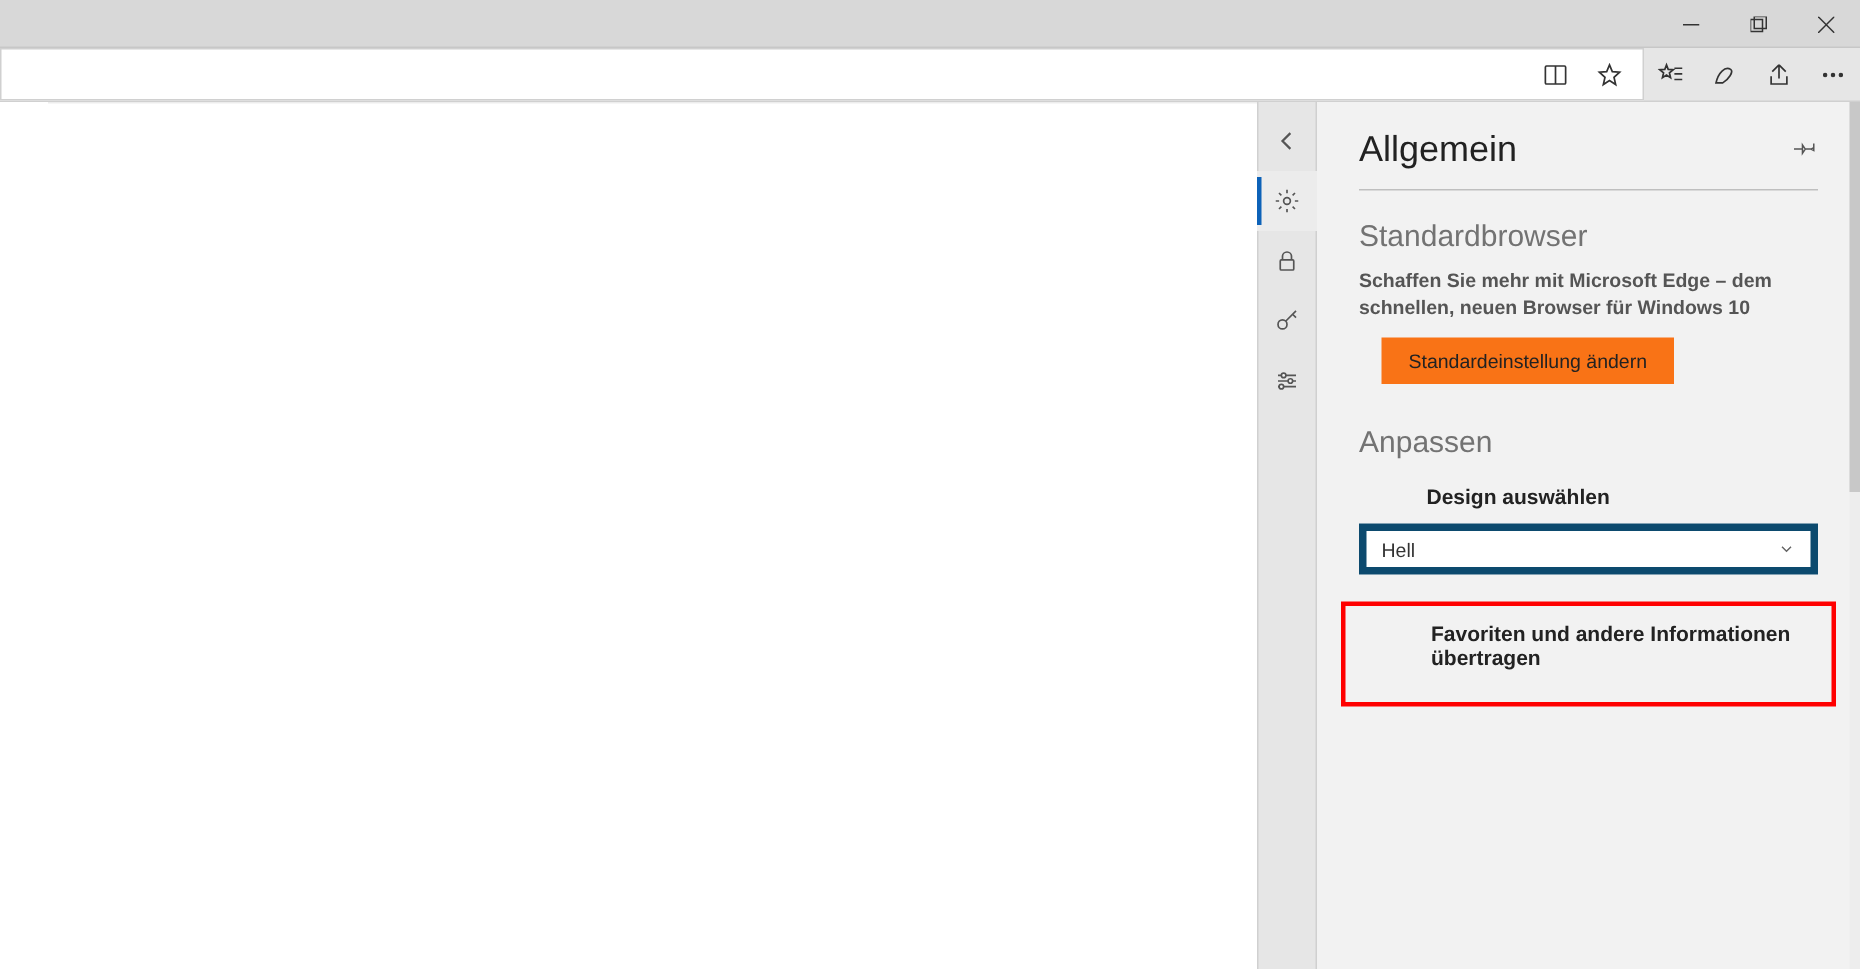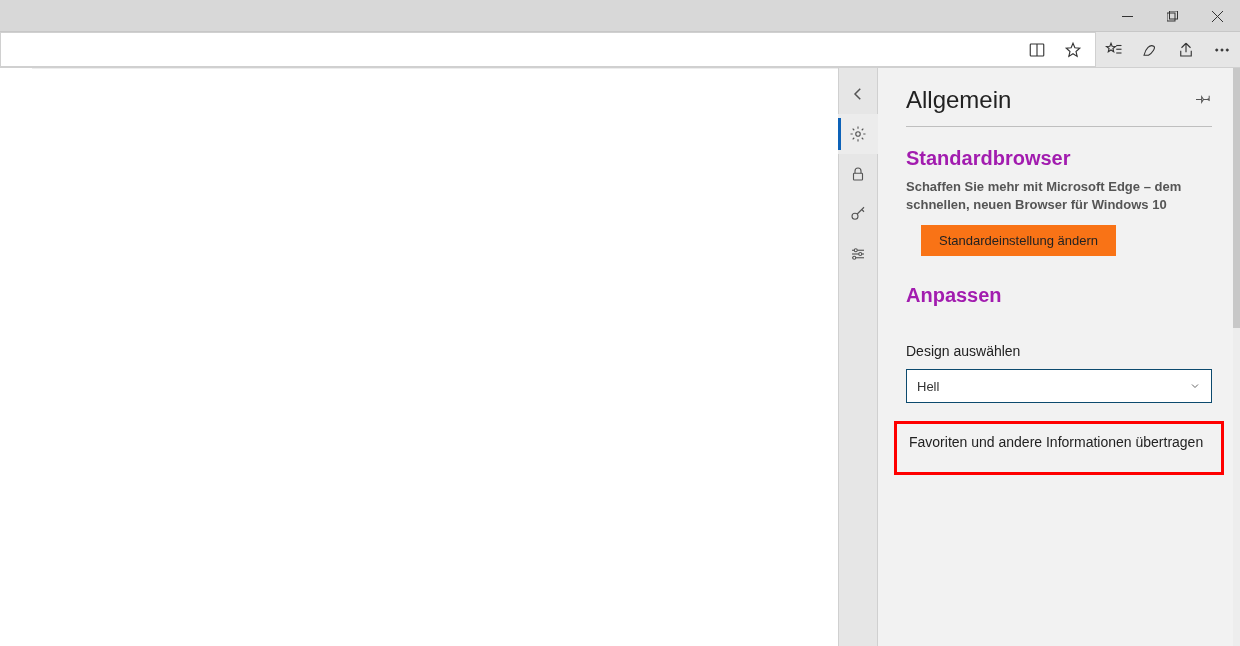--- a/index.html
+++ b/index.html
@@ -132,22 +132,22 @@
   .panel-header h1 {
     font-size: 24px;
     font-weight: 400;
     color: #222;
   }
   .pin-btn { color: #555; }
   .pin-btn svg { width: 16px; height: 16px; }
 
   .section-title {
     font-size: 20px;
-    font-weight: 700;
-    color: #a21caf;
+    font-weight: 400;
+    color: #737373;
     margin-bottom: 8px;
   }
   .section-desc {
     font-size: 13px;
     color: #555;
     line-height: 1.35;
     margin-bottom: 12px;
     font-weight: bold;
   }
   .gray-btn {
@@ -157,28 +157,29 @@
     color: #222;
     padding: 8px 18px;
     cursor: pointer;
     margin-left: 15px;
   }
 
   .section { margin-bottom: 28px; }
   .field-block { margin-bottom: 18px; }
   .field-label {
     font-size: 14px;
-    font-weight: 400;
+    font-weight: 700;
     color: #222;
     margin-bottom: 10px;
+    margin-left: 45px;
   }
   .select {
     width: 100%;
     height: 34px;
-    border: 1px solid #0c4a6e;
+    border: 5px solid #0c4a6e;
     background: #ffffff;
     display: flex;
     align-items: center;
     justify-content: space-between;
     padding: 0 10px;
     font-size: 13px;
     color: #333;
   }
   .select svg { width: 12px; height: 12px; color: #666; }
 
@@ -307,21 +308,21 @@
       </div>
     </div>
 
     <div class="section">
       <div class="section-title">Standardbrowser</div>
       <div class="section-desc">Schaffen Sie mehr mit Microsoft Edge – dem schnellen, neuen Browser für Windows 10</div>
       <button class="gray-btn">Standardeinstellung ändern</button>
     </div>
 
     <div class="section" style="margin-bottom:18px;">
-      <div class="section-title" style="margin-bottom:36px;">Anpassen</div>
+      <div class="section-title" style="margin-bottom:16px;">Anpassen</div>
 
       <div class="field-block">
         <div class="field-label">Design auswählen</div>
         <div class="select">
           <span>Hell</span>
           <svg viewBox="0 0 24 24" fill="none" stroke="#666" stroke-width="2">
               <polyline points="6,9 12,15 18,9"></polyline>
             </svg>
         </div>
       </div>

